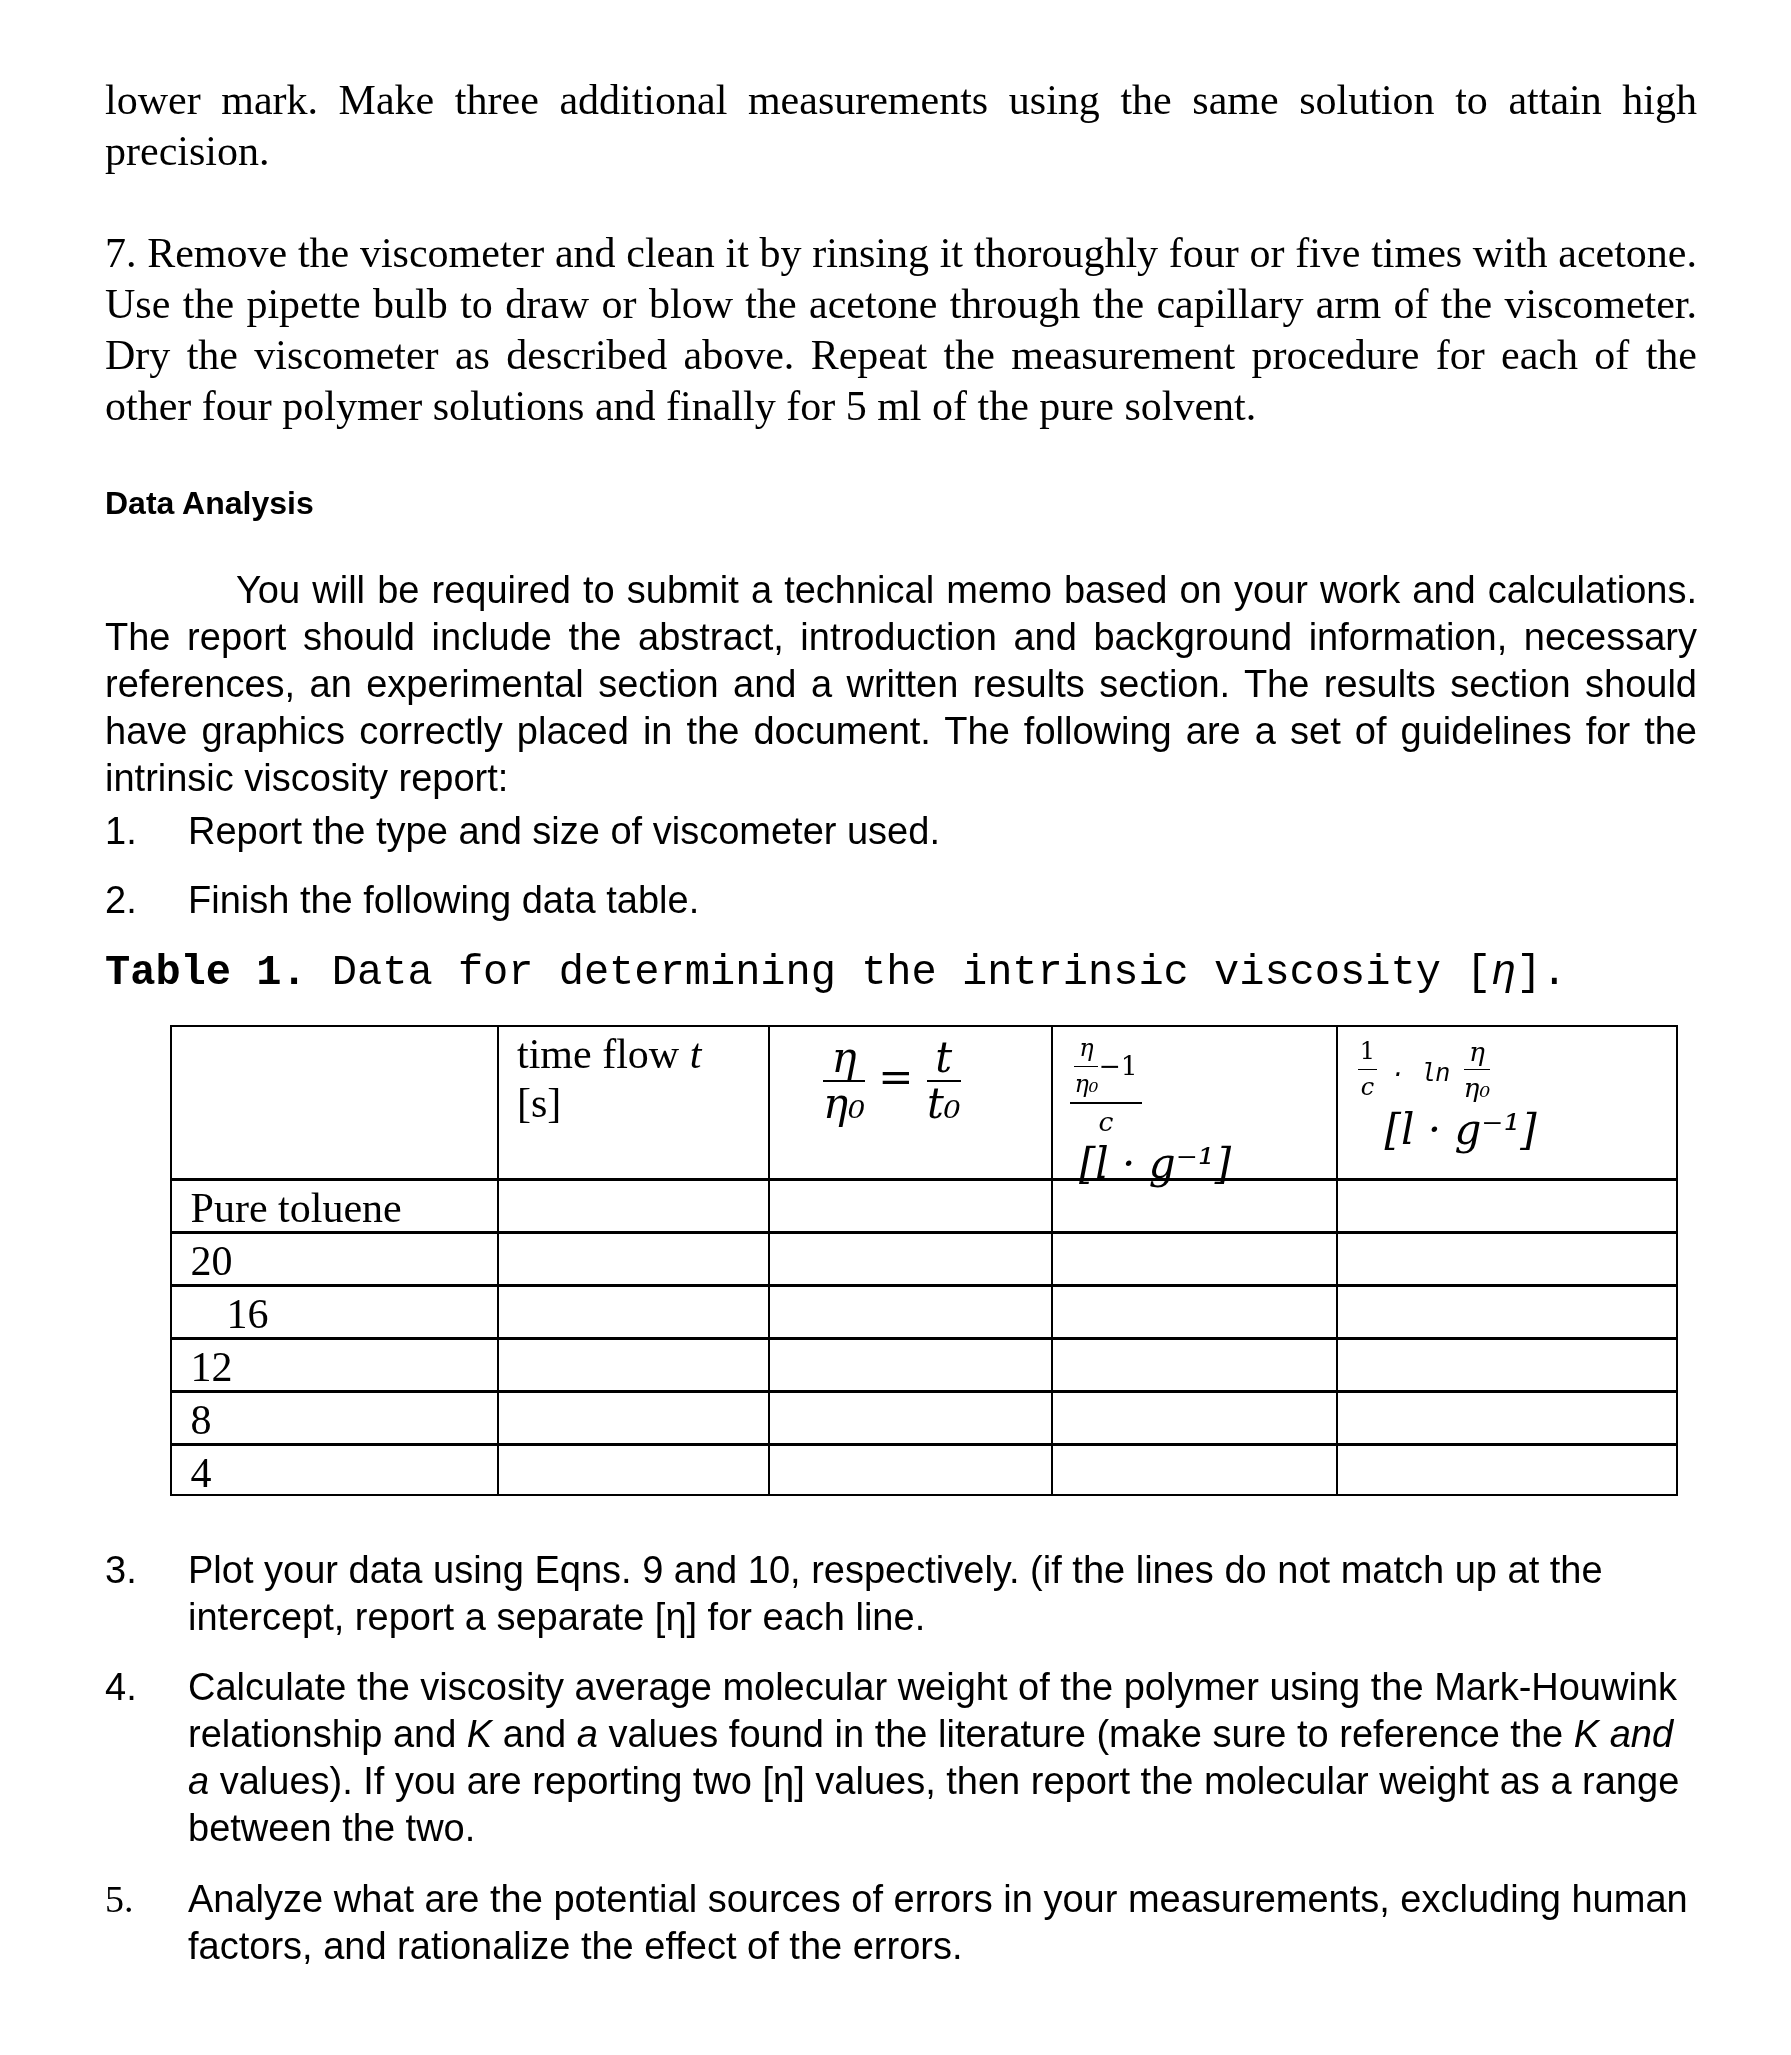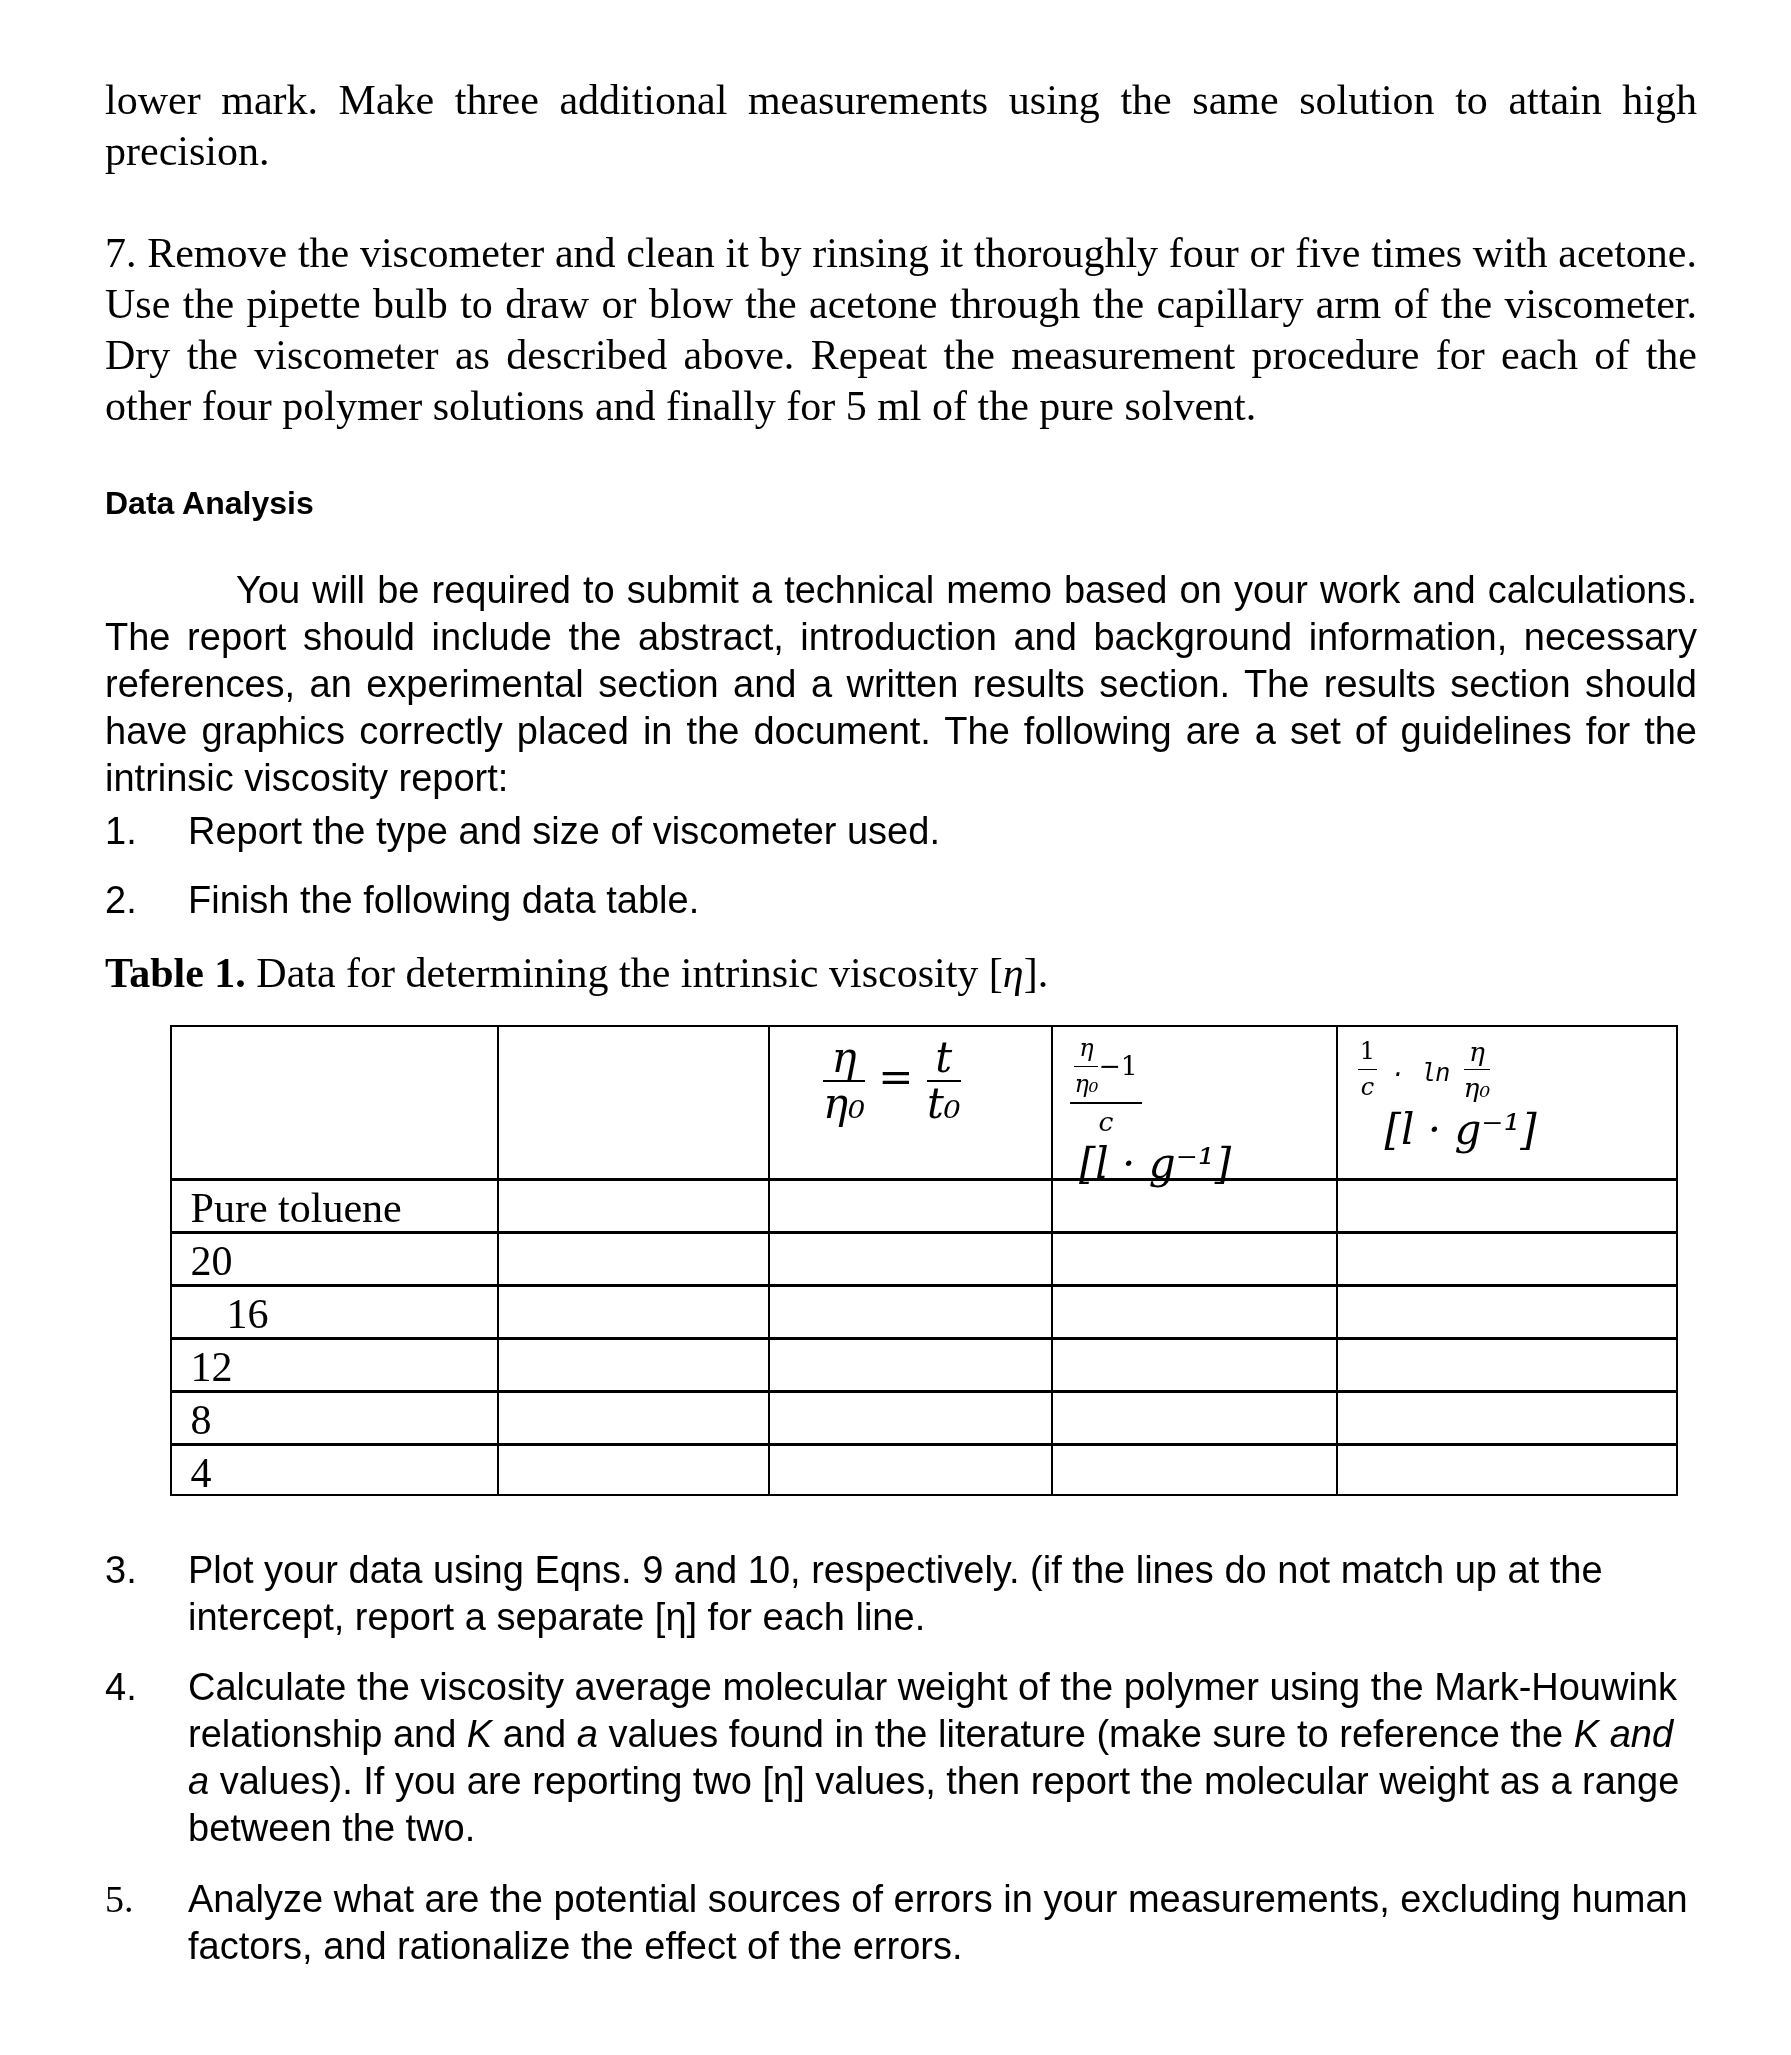--- a/index.html
+++ b/index.html
@@ -21,21 +21,21 @@
   }
   .list-item {
     position:absolute; left:105px; width:1592px;
     font-family: "Liberation Sans", sans-serif; font-size:38px; line-height:47px;
   }
   .list-num { position:absolute; left:0; top:0; }
   .list-num.serif-num { font-family: "Liberation Serif", serif; }
   .list-text { position:absolute; left:83px; right:0; top:0; }
   .caption {
     position:absolute; left:105px; top:949px;
-    font-family: Liberation Serif, serif; font-size:42px;
+    font-family: Liberation Mono, monospace; font-size:42px;
   }
   .caption b { font-weight:bold; }
   .caption .eta { font-style:italic; }
 
   
   .tbl {
     position:absolute; left:170px; top:1025px; width:1508px; height:471px;
     border:2.7px solid #000; box-sizing:border-box;
   }
   .hline { position:absolute; left:0; right:0; height:2.7px; background:#000; }
@@ -80,20 +80,24 @@
   <div class="hline" style="top:310px;"></div>
   <div class="hline" style="top:363px;"></div>
   <div class="hline" style="top:416px;"></div>
 
   <div class="vline" style="left:325px;"></div>
   <div class="vline" style="left:596px;"></div>
   <div class="vline" style="left:879px;"></div>
   <div class="vline" style="left:1164px;"></div>
 
 
+  <div class="cell-text" style="left:345px; top:2.7px;">
+    <div><span>time flow </span><i>t</i></div>
+    <div>[s]</div>
+  </div>
 
   <div class="cell-text math" style="left:651px; top:8.9px; line-height:44px;">
     <span class="frac"><span class="num">η</span><span>η₀</span></span>
     <span style="font-style:normal;">=</span>
     <span class="frac"><span class="num">t</span><span>t₀</span></span>
   </div>
 
   <div class="cell-text math" style="left:898px; top:4.4px; line-height:35px;">
     <div class="frac" style="font-size:31px;">
       <span class="num" style="border-bottom:2.2px solid #000;">

